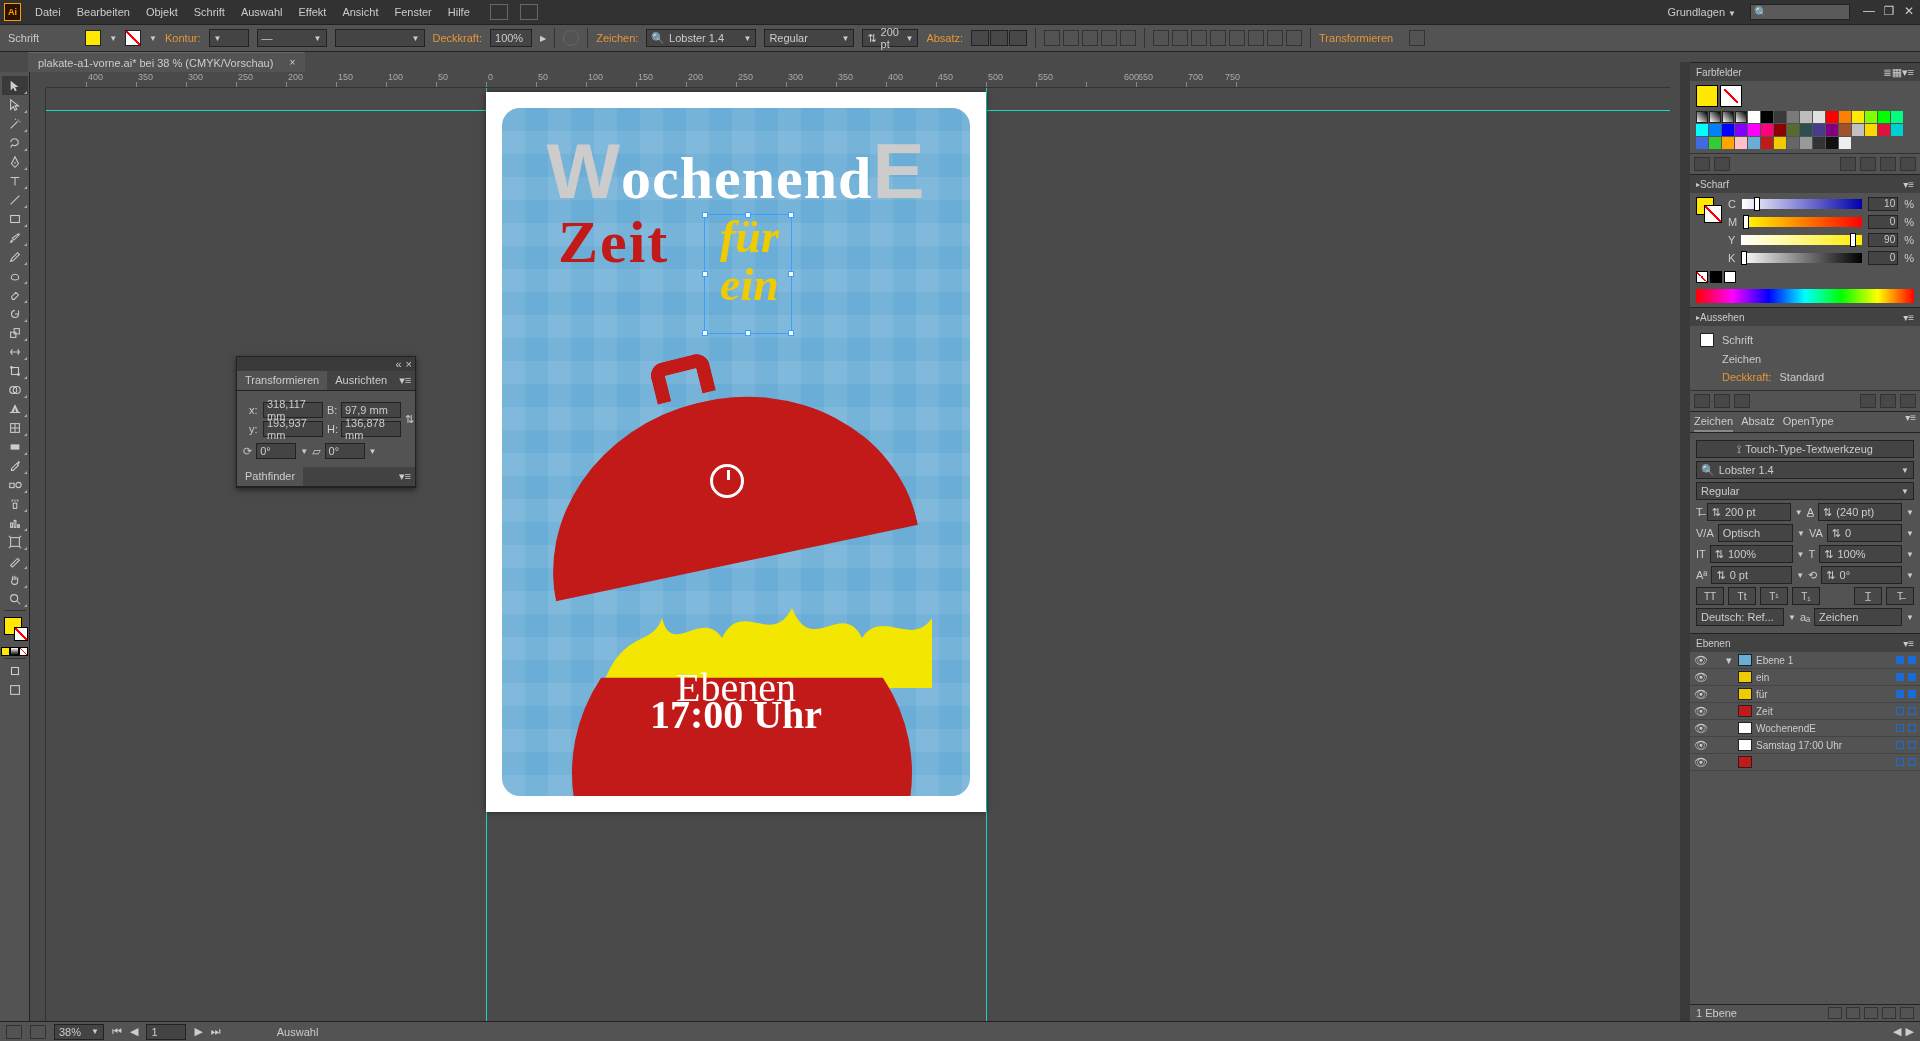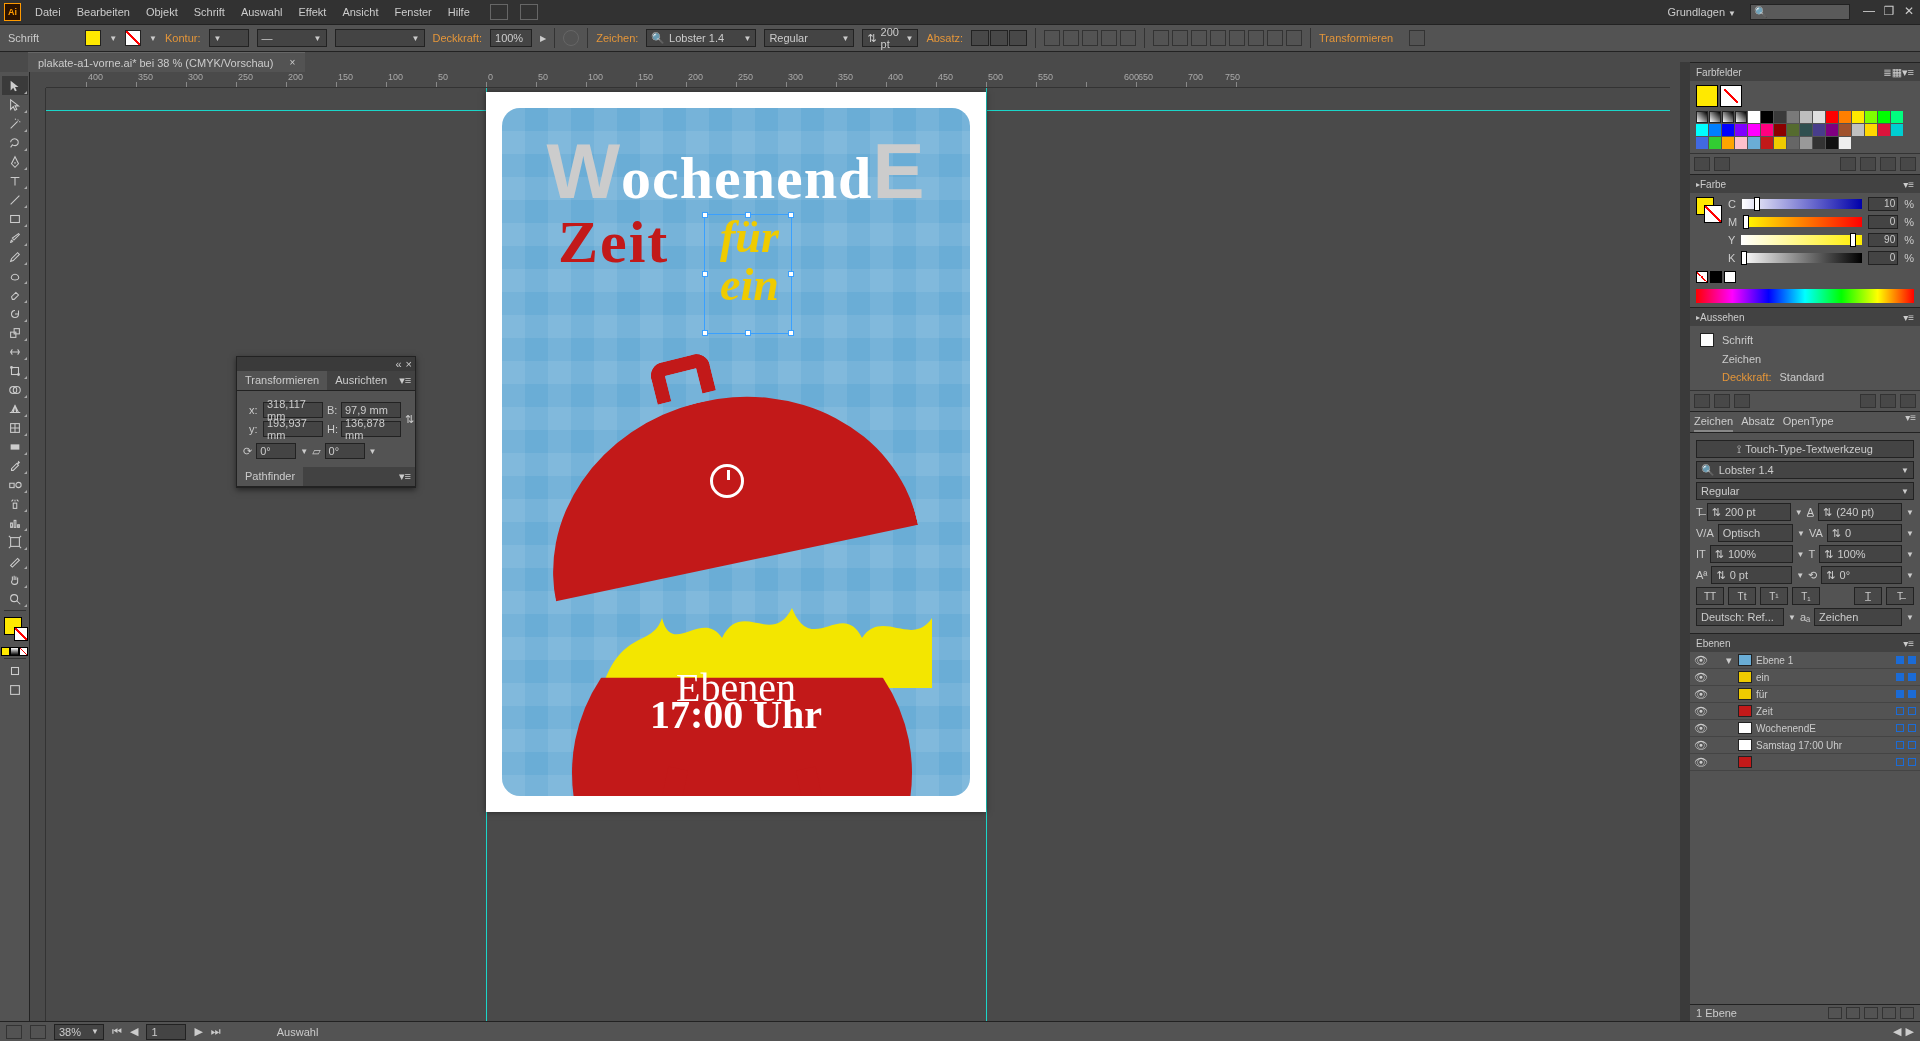--- a/index.html
+++ b/index.html
@@ -688,21 +688,21 @@
         <div style="margin-left:auto"></div>
         <div></div>
         <div></div>
         <div></div>
       </div>
     </div>
 
     <div class="panel farbe">
       <div class="phead">
           <span class="tri">▸</span>
-          <span class="ttl">Farbe</span>
+          <span class="ttl">Scharf</span>
           <span class="opts">▾≡</span>
         </div>
       <div class="pbody">
         <div style="display:flex;gap:6px">
           <div style="position:relative;width:26px;height:26px">
             <div style="position:absolute;left:0;top:0;width:18px;height:18px;background:#ffe900;border:1px solid #000"></div>
             <div style="position:absolute;left:8px;top:8px;width:18px;height:18px;background:linear-gradient(45deg,transparent 45%,red 45%,red 55%,transparent 55%),#fff;border:1px solid #000"></div>
           </div>
           <div class="sliders" style="flex:1">
             <div class="srow">

